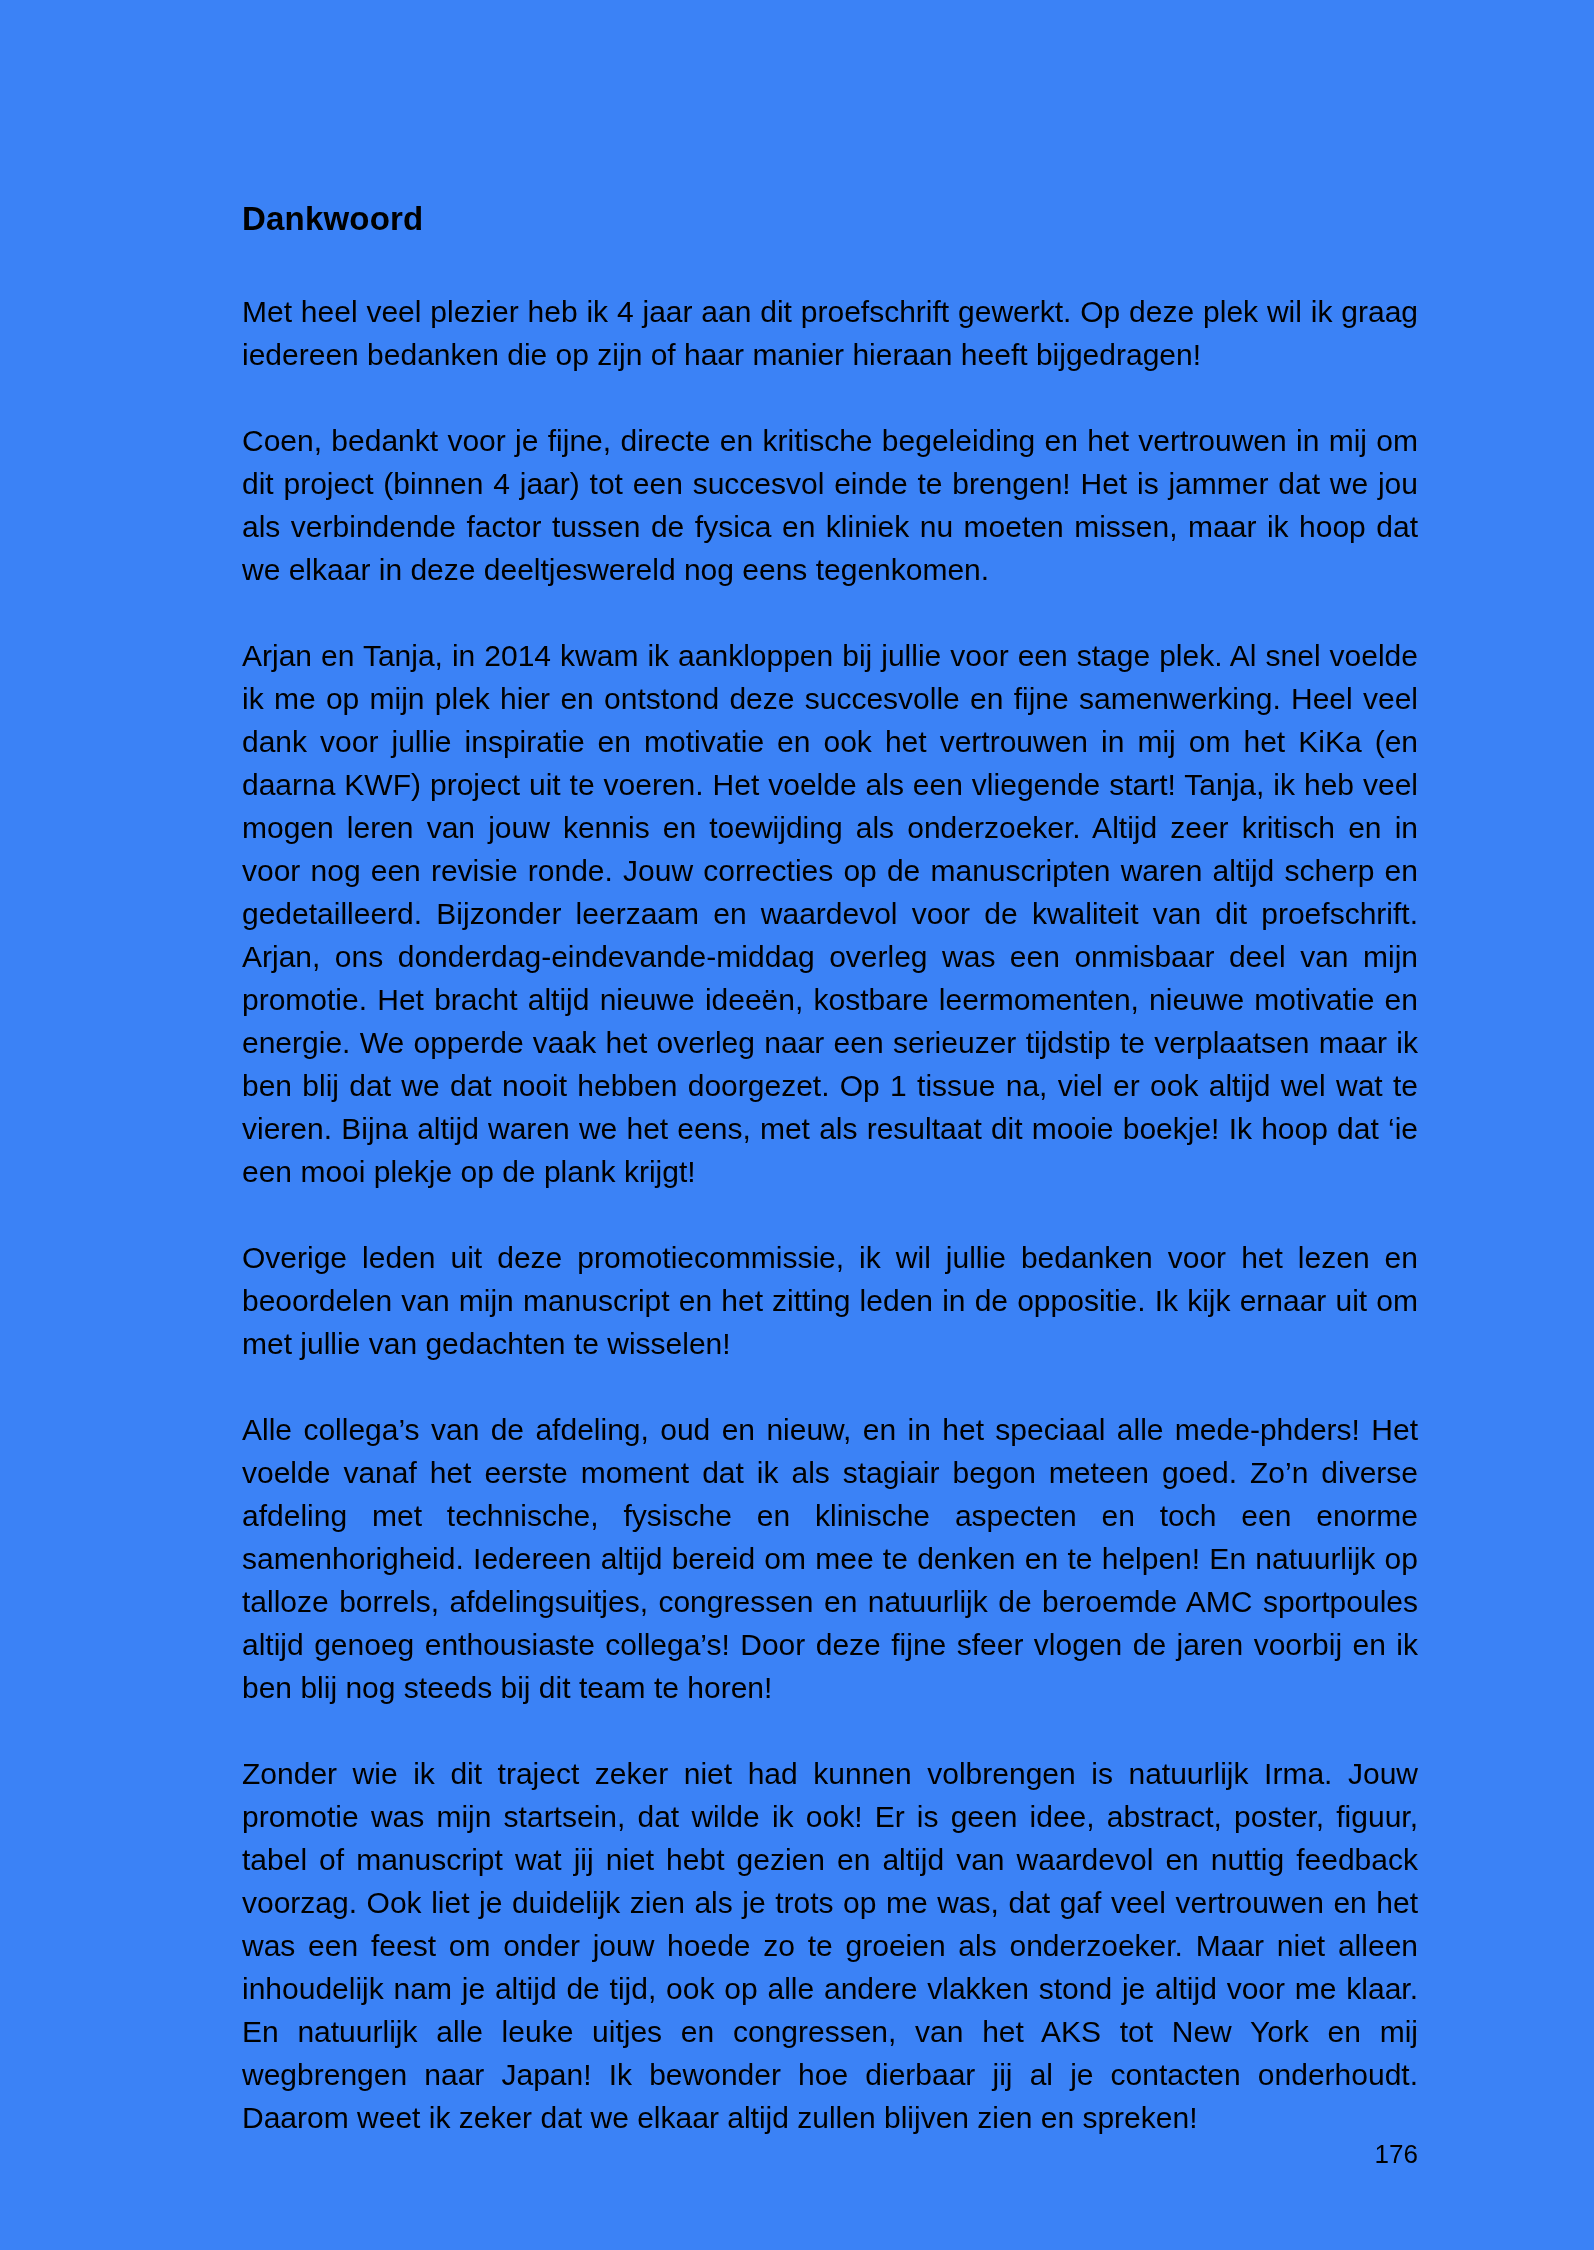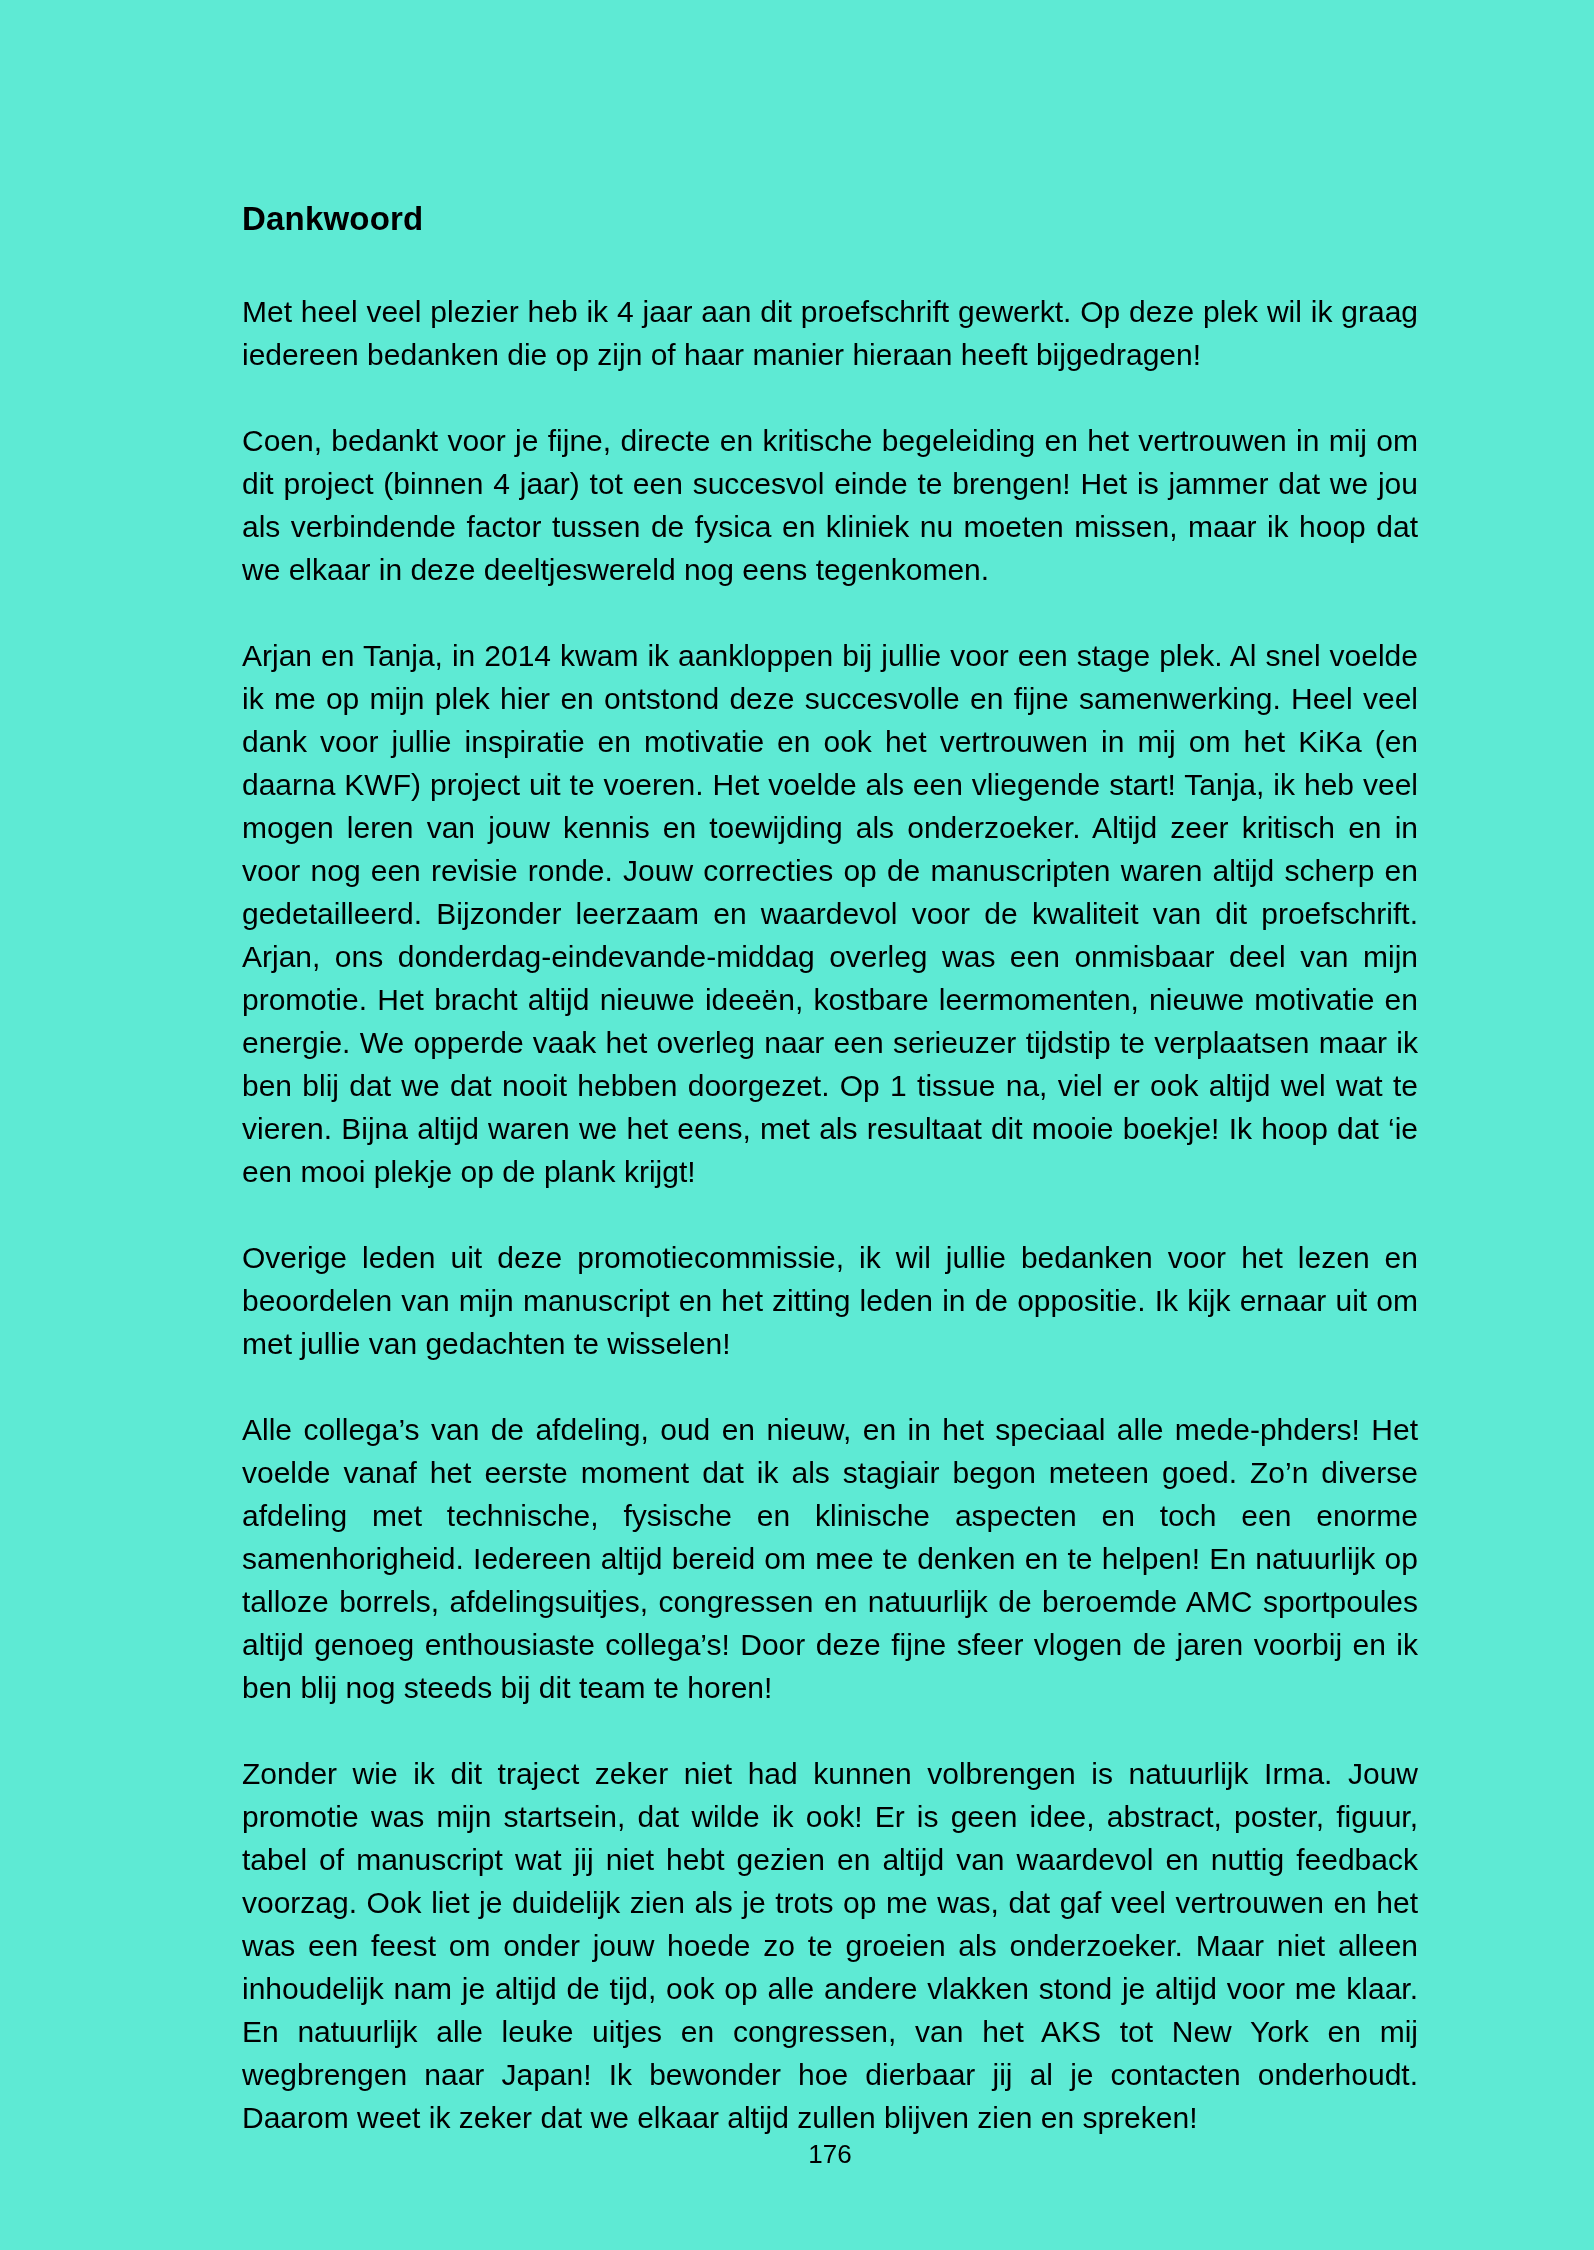--- a/index.html
+++ b/index.html
@@ -4,21 +4,21 @@
 <style>
   html, body {
     margin: 0;
     padding: 0;
     background: #ffffff;
   }
   .page {
     position: relative;
     width: 1594px;
     height: 2250px;
-    background: #5eead4;
+    background: #3b82f6;
     box-sizing: border-box;
     padding: 200px 176px 0 242px;
     font-family: "Liberation Sans", sans-serif;
     color: #000000;
   }
   .doc-title {
     font-size: 33px;
     font-weight: 700;
     margin: 0 0 52px 0;
     letter-spacing: 0.2px;
@@ -27,21 +27,21 @@
     font-size: 30px;
     line-height: 43px;
     text-align: justify;
     margin: 16px 0 43px 0;
   }
   .page-number {
     position: absolute;
     bottom: 80px;
     left: 242px;
     width: 1176px;
-    text-align: center;
+    text-align: right;
     font-size: 26px;
     color: #000000;
   }
 </style>
 </head>
 <body>
 
 <div class="page">
 
   <h1 class="doc-title">Dankwoord</h1>

